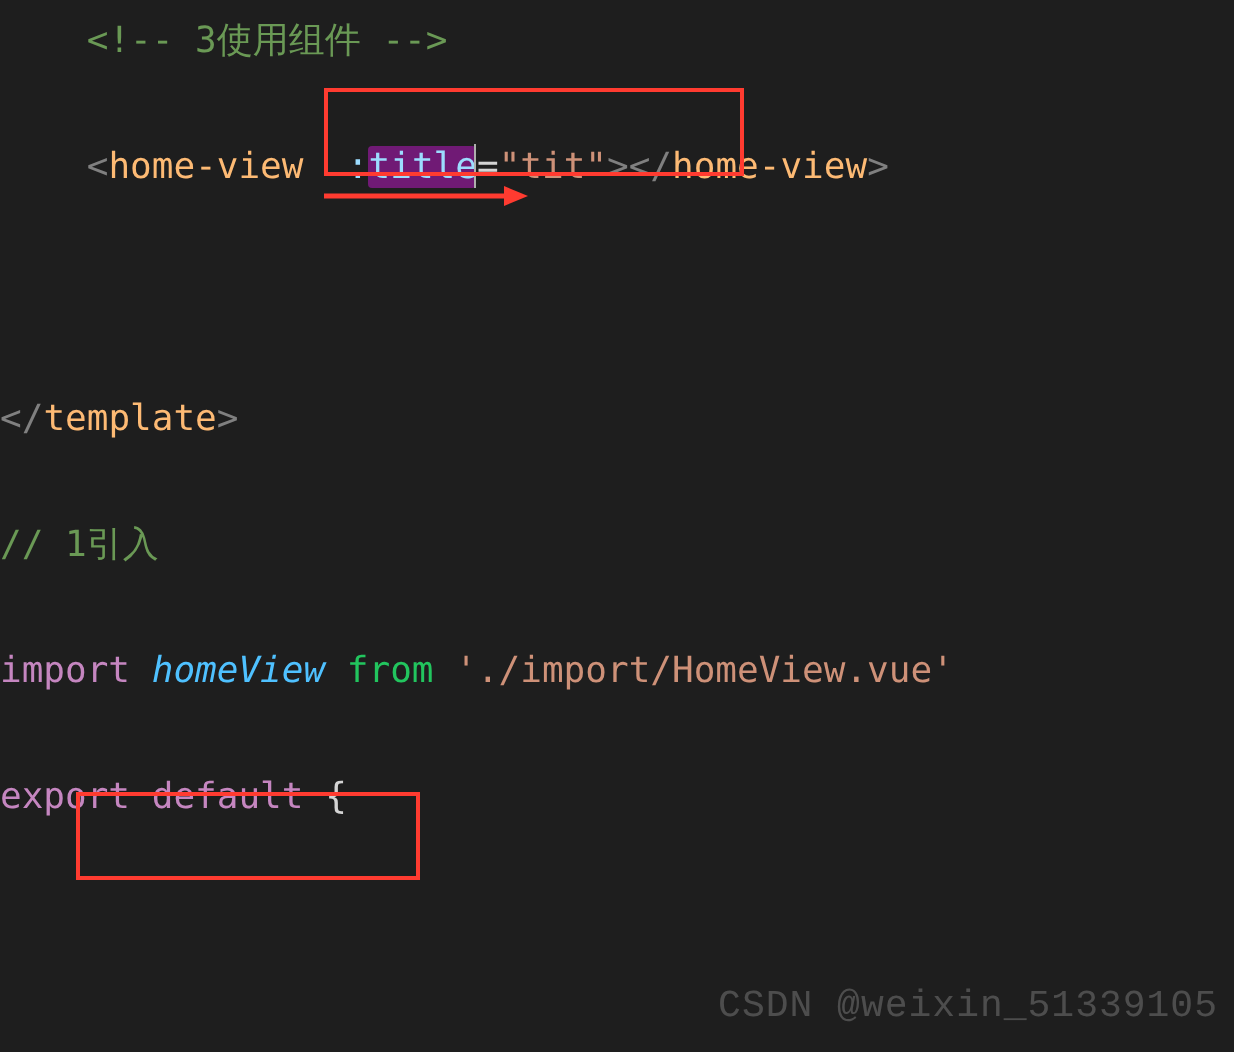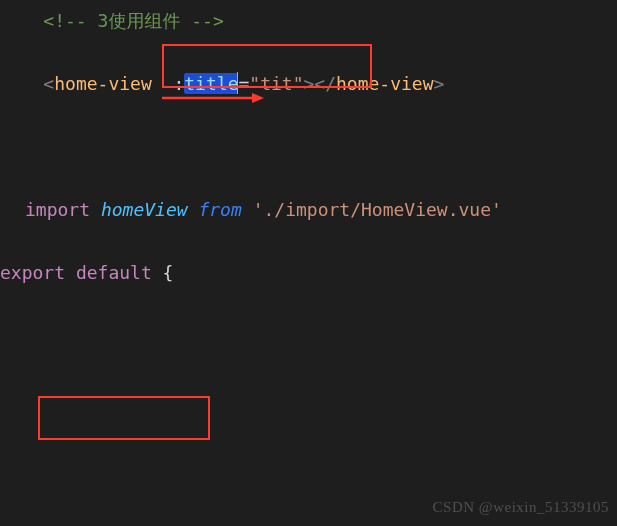--- a/index.html
+++ b/index.html
@@ -15,28 +15,28 @@
       position: relative;
       padding-top: 5px;
     }
     .line { white-space: pre; position: relative; }
     .comment { color: #6a9955; margin-top: 32px; }
     .tag-bracket { color: #808080; }
     .tag-name { color: #fdba74; }
     .attr-name { color: #9cdcfe; }
     .attr-eq { color: #d4d4d4; }
     .string { color: #ce9178; }
-    .keyword-import { color: #c586c0; margin-left: 25px; }
+    .keyword-import { color: #c586c0; }
     .keyword-export { color: #c586c0; }
     .keyword-default { color: #c586c0; }
-    .keyword-from { color: #3b82f6; font-style: italic; }
+    .keyword-from { color: #22c55e; }
     .ident-var { color: #4fc1ff; font-style: italic; }
     .brace { color: #d4d4d4; }
     .selected {
-      background: #1d4ed8;
+      background: #701a75;
       border-radius: 2px;
     }
     .cursor {
       border-left: 1.5px solid #aeafad;
       display: inline-block;
       height: 1.2em;
       vertical-align: text-bottom;
       margin-left: -1px;
     }
     .highlight-box1 {
@@ -61,31 +61,33 @@
       top: 396px;
       width: 172px;
       height: 44px;
       pointer-events: none;
     }
     .watermark {
       position: absolute;
       right: 8px;
       bottom: 6px;
       color: rgba(200,200,200,0.28);
-      font-family: Liberation Serif, serif;
-      font-size: 15px;
+      font-family: Liberation Mono, monospace;
+      font-size: 19px;
       letter-spacing: 0.5px;
     }
   </style>
 </head>
 <body>
 
 <pre><div class="line">    <span class="comment">&lt;!-- 3使用组件 --&gt;</span></div>
 <div class="line">    <span class="tag-bracket">&lt;</span><span class="tag-name">home-view</span>  <span class="attr-name">:</span><span class="attr-name selected">title</span><span class="cursor"></span><span class="attr-eq">=</span><span class="string">"tit"</span><span class="tag-bracket">&gt;&lt;/</span><span class="tag-name">home-view</span><span class="tag-bracket">&gt;</span></div>
 <div class="line"> </div>
+<div class="line"><span class="tag-bracket">&lt;/</span><span class="tag-name">template</span><span class="tag-bracket">&gt;</span></div>
+<div class="line"><span class="comment">// 1引入</span></div>
 <div class="line"><span class="keyword-import">import</span> <span class="ident-var">homeView</span> <span class="keyword-from">from</span> <span class="string">'./import/HomeView.vue'</span></div>
 <div class="line"><span class="keyword-export">export</span> <span class="keyword-default">default</span> <span class="brace">{</span></div>
 
 
 
 
 
 
 </pre>
 

